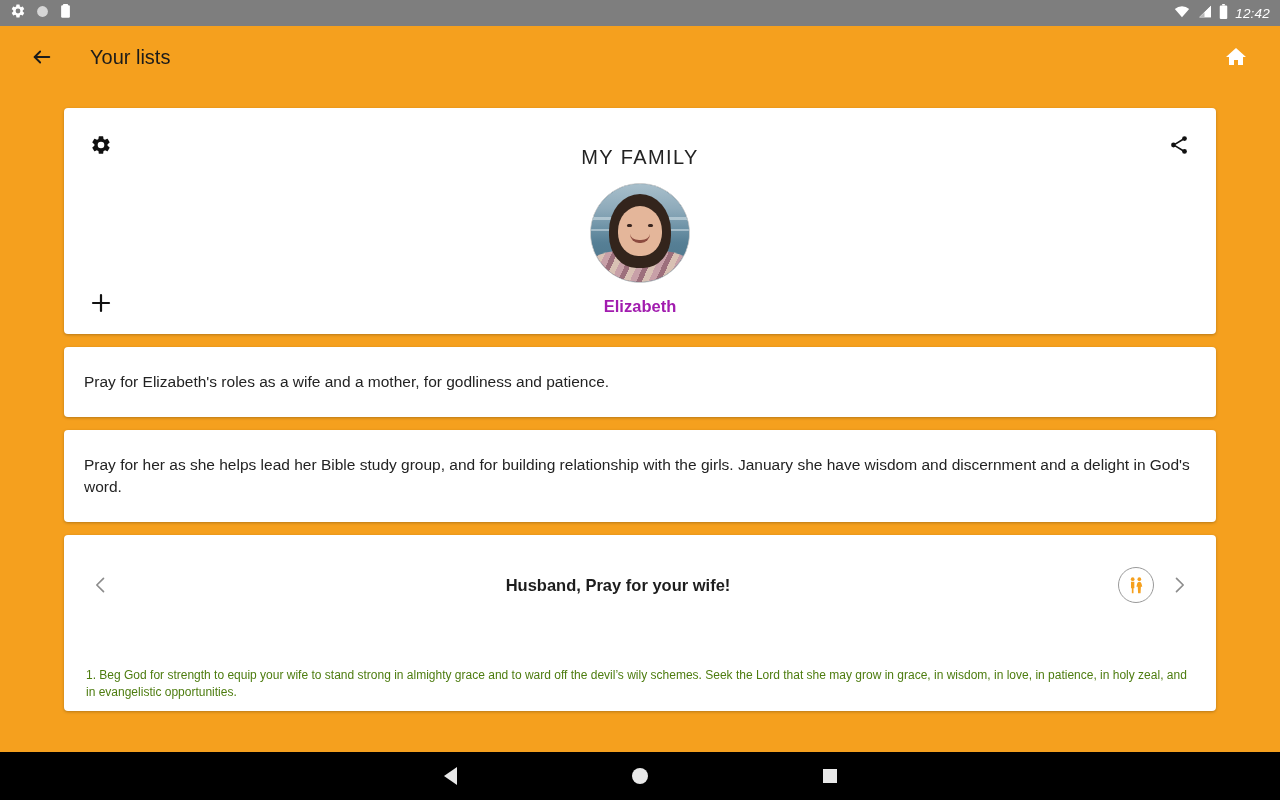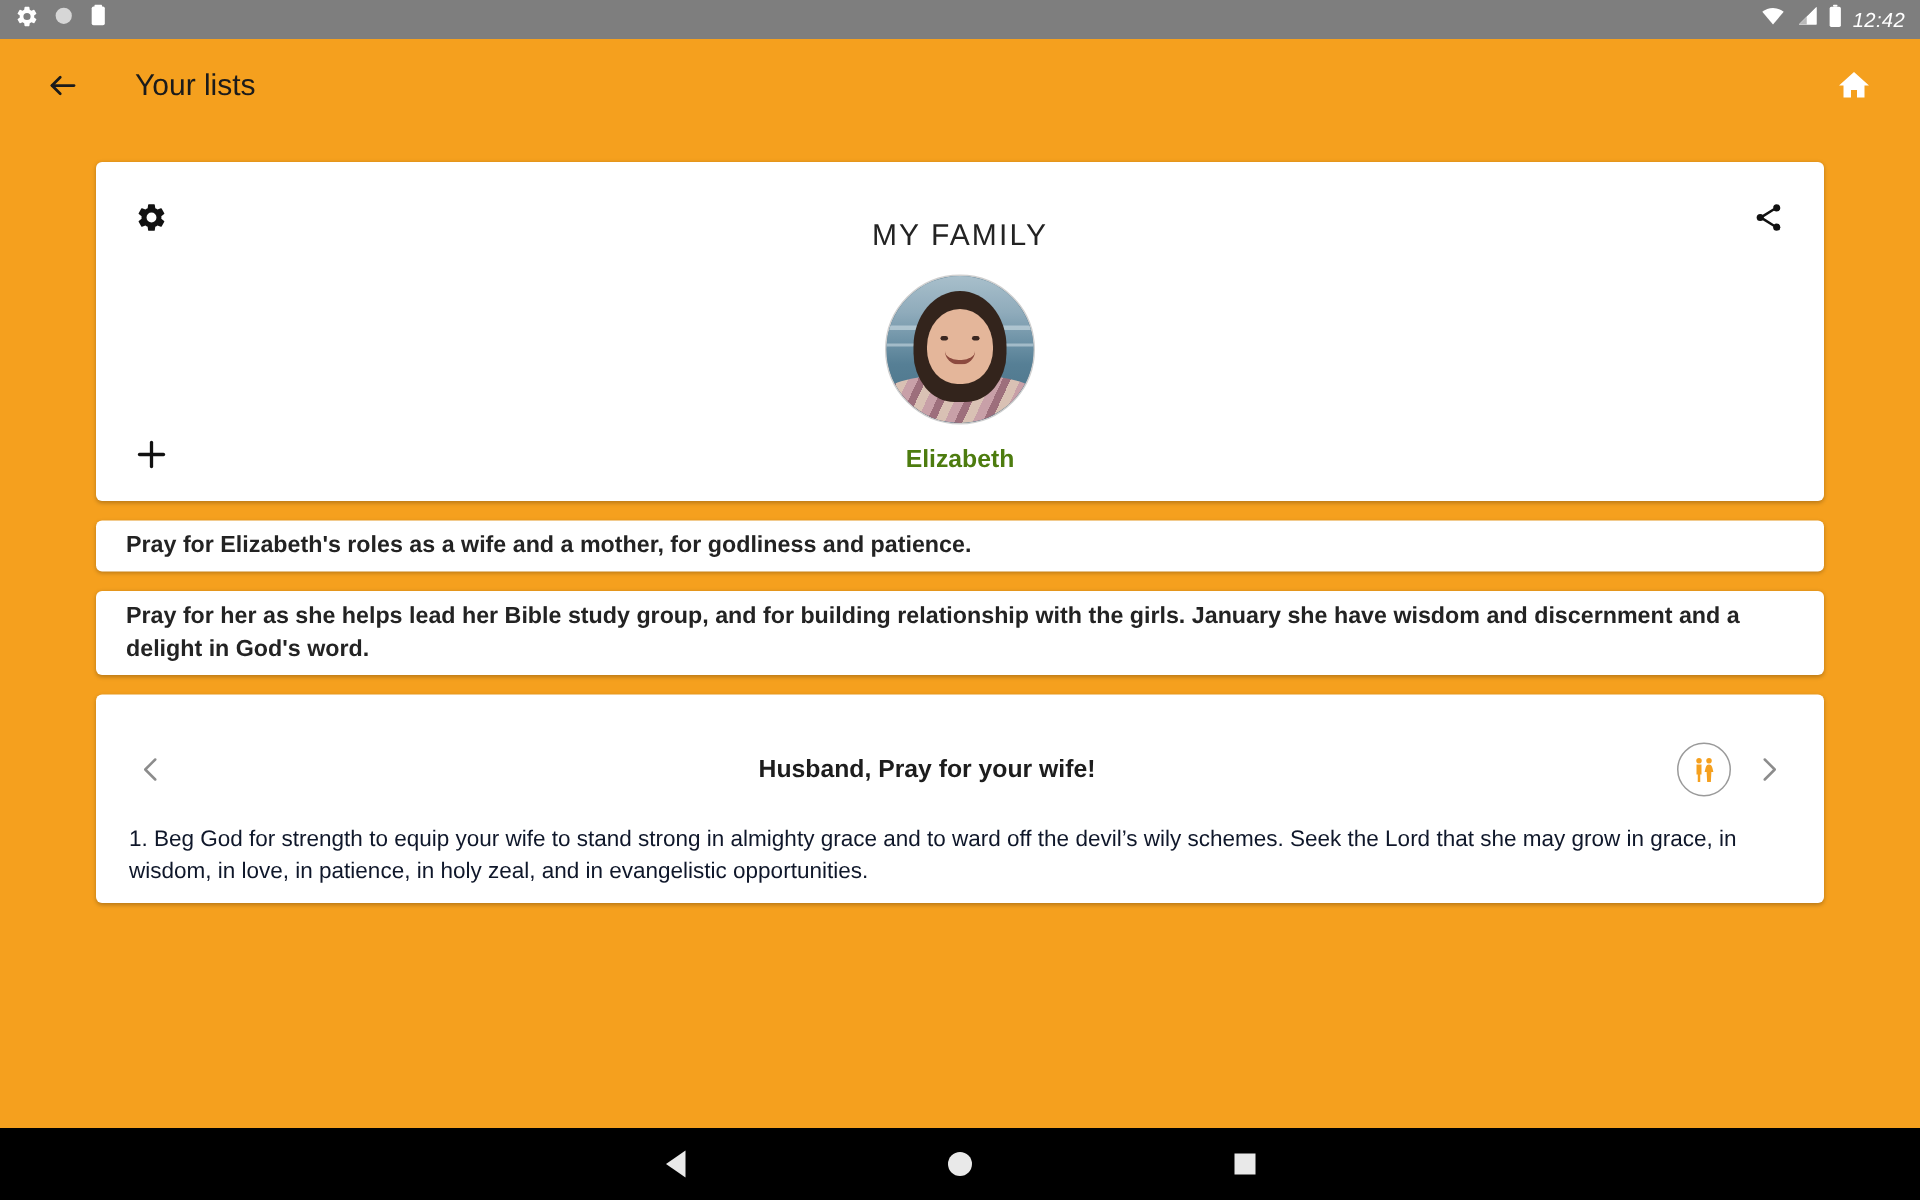--- a/index.html
+++ b/index.html
@@ -109,25 +109,25 @@
     position:absolute; left:50%; bottom:-2px; transform:translateX(-50%);
     width: 104px; height: 34px; border-radius: 42% 42% 0 0;
     background: repeating-linear-gradient(115deg, #c8a0a8 0 6px, #9d6f7c 6px 11px, #d9c1b4 11px 17px);
   }
   .avatar .shoulder-l {
     position:absolute; left:-4px; bottom:-4px; width:42px; height:32px; border-radius:50% 50% 0 0;
     background: repeating-linear-gradient(100deg,#b08f94 0 5px,#8a6670 5px 10px);
   }
   .hc-name {
     text-align:center; margin-top: 14px;
-    font-size: 16.5px; font-weight: bold; color:#4d7c0f;
-  }
-
-  
-  .item-card { padding: 6px 20px; font-weight: bold; }
+    font-size: 16.5px; font-weight: bold; color:#a21caf;
+  }
+
+  
+  .item-card { padding: 24px 20px; }
   .item-card p { font-size: 15.5px; line-height: 1.42; color: #232323; }
 
   
   .devo-card { padding: 14px 0 10px 0; }
   .devo-head {
     display: flex; align-items: center;
     height: 72px;
     padding: 0 20px;
   }
   .devo-arrow { width: 34px; height: 34px; display:flex; align-items:center; justify-content:center; cursor:pointer; }
@@ -136,21 +136,21 @@
     font-size: 16.5px; font-weight: bold; color:#1d1d1d;
   }
   .devo-badge {
     width: 36px; height: 36px; border-radius: 50%;
     border: 1.5px solid #9a9a9a;
     display:flex; align-items:center; justify-content:center;
     margin-right: 8px;
     cursor: pointer;
   }
   .devo-body { padding: 0 22px; }
-  .devo-body p { font-size: 15px; line-height: 1.42; color: #0f172a; }
+  .devo-body p { font-size: 12px; line-height: 1.42; color: #4d7c0f; margin-top: 46px; }
   .devo-author { margin-top: 18px; font-size: 15.5px; color:#232323; }
 
   
   .navbar {
     position: absolute; left: 0; right: 0; bottom: 0;
     height: 48px; background: #000000;
     display: flex; align-items: center; justify-content: center;
     gap: 150px;
   }
   .navbar .nav-btn { width: 40px; height: 40px; display:flex; align-items:center; justify-content:center; cursor:pointer; }

